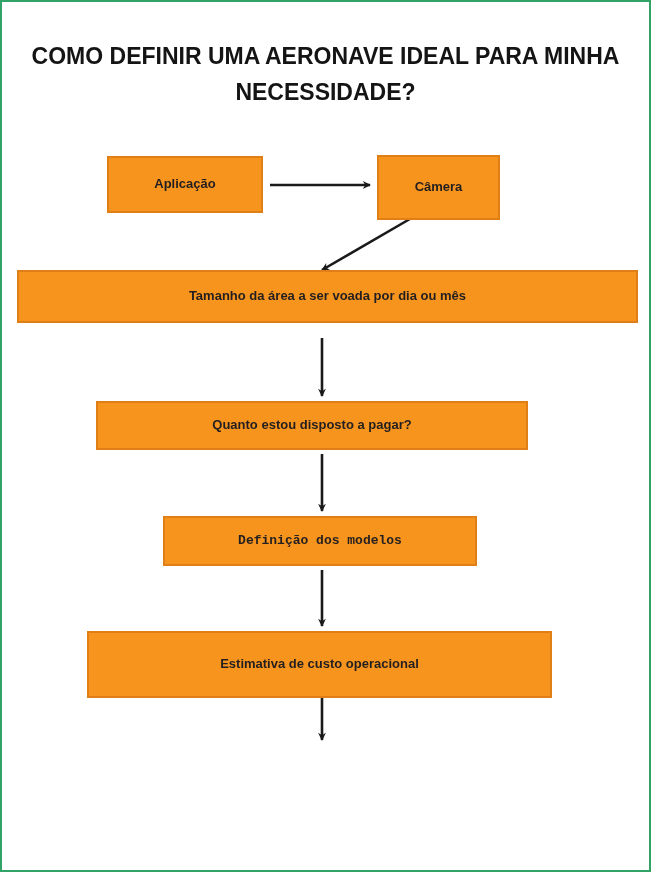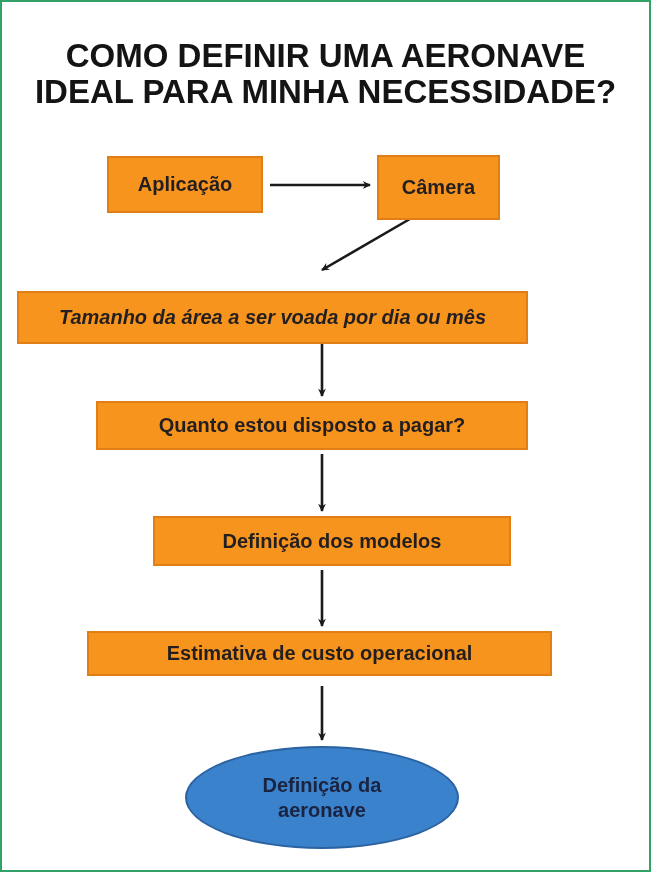--- a/index.html
+++ b/index.html
@@ -18,21 +18,21 @@
   }
   .title {
     position: absolute;
     top: 36px;
     left: 0;
     width: 100%;
     margin: 0;
     padding: 0 20px;
     box-sizing: border-box;
     text-align: center;
-    font-size: 33px;
+    font-size: 23px;
     line-height: 36px;
     font-weight: bold;
     color: #141414;
     letter-spacing: 0px;
   }
   .edges-layer {
     position: absolute;
     top: 0;
     left: 0;
     width: 651px;
@@ -48,30 +48,30 @@
     position: absolute;
     z-index: 2;
     display: flex;
     align-items: center;
     justify-content: center;
     box-sizing: border-box;
     background: #F7941E;
     border: 2px solid #DF7F16;
     color: #231F20;
     font-weight: bold;
-    font-size: 20px;
+    font-size: 13px;
     text-align: center;
     line-height: 1.25;
   }
   .node-aplicacao  { left: 105px; top: 154px; width: 156px; height: 57px; }
   .node-camera     { left: 375px; top: 153px; width: 123px; height: 65px; }
-  .node-tamanho    { left: 15px;  top: 289px; width: 511px; height: 53px; font-style: italic; }
+  .node-tamanho    { left: 15px;  top: 268px; width: 621px; height: 53px; }
   .node-quanto     { left: 94px;  top: 399px; width: 432px; height: 49px; }
-  .node-modelos    { left: 151px; top: 514px; width: 358px; height: 50px; }
-  .node-estimativa { left: 85px;  top: 629px; width: 465px; height: 45px; }
+  .node-modelos    { left: 161px; top: 514px; width: 314px; height: 50px; font-family: Liberation Mono, monospace; }
+  .node-estimativa { left: 85px;  top: 629px; width: 465px; height: 67px; }
   .node-aeronave {
     left: 183px; top: 744px; width: 274px; height: 103px;
     background: #3B82CC;
     border: 2px solid #2B62A0;
     border-radius: 50%;
     color: #1A2340;
   }
   .node-aeronave .node-label { max-width: 145px; }
 </style>
 </head>
@@ -112,17 +112,14 @@
   </div>
 
   <div class="node node-modelos">
     <span class="node-label">Definição dos modelos</span>
   </div>
 
   <div class="node node-estimativa">
     <span class="node-label">Estimativa de custo operacional</span>
   </div>
 
-  <div class="node node-aeronave">
-    <span class="node-label">Definição da aeronave</span>
-  </div>
 
 </div>
 
 </body></html>

